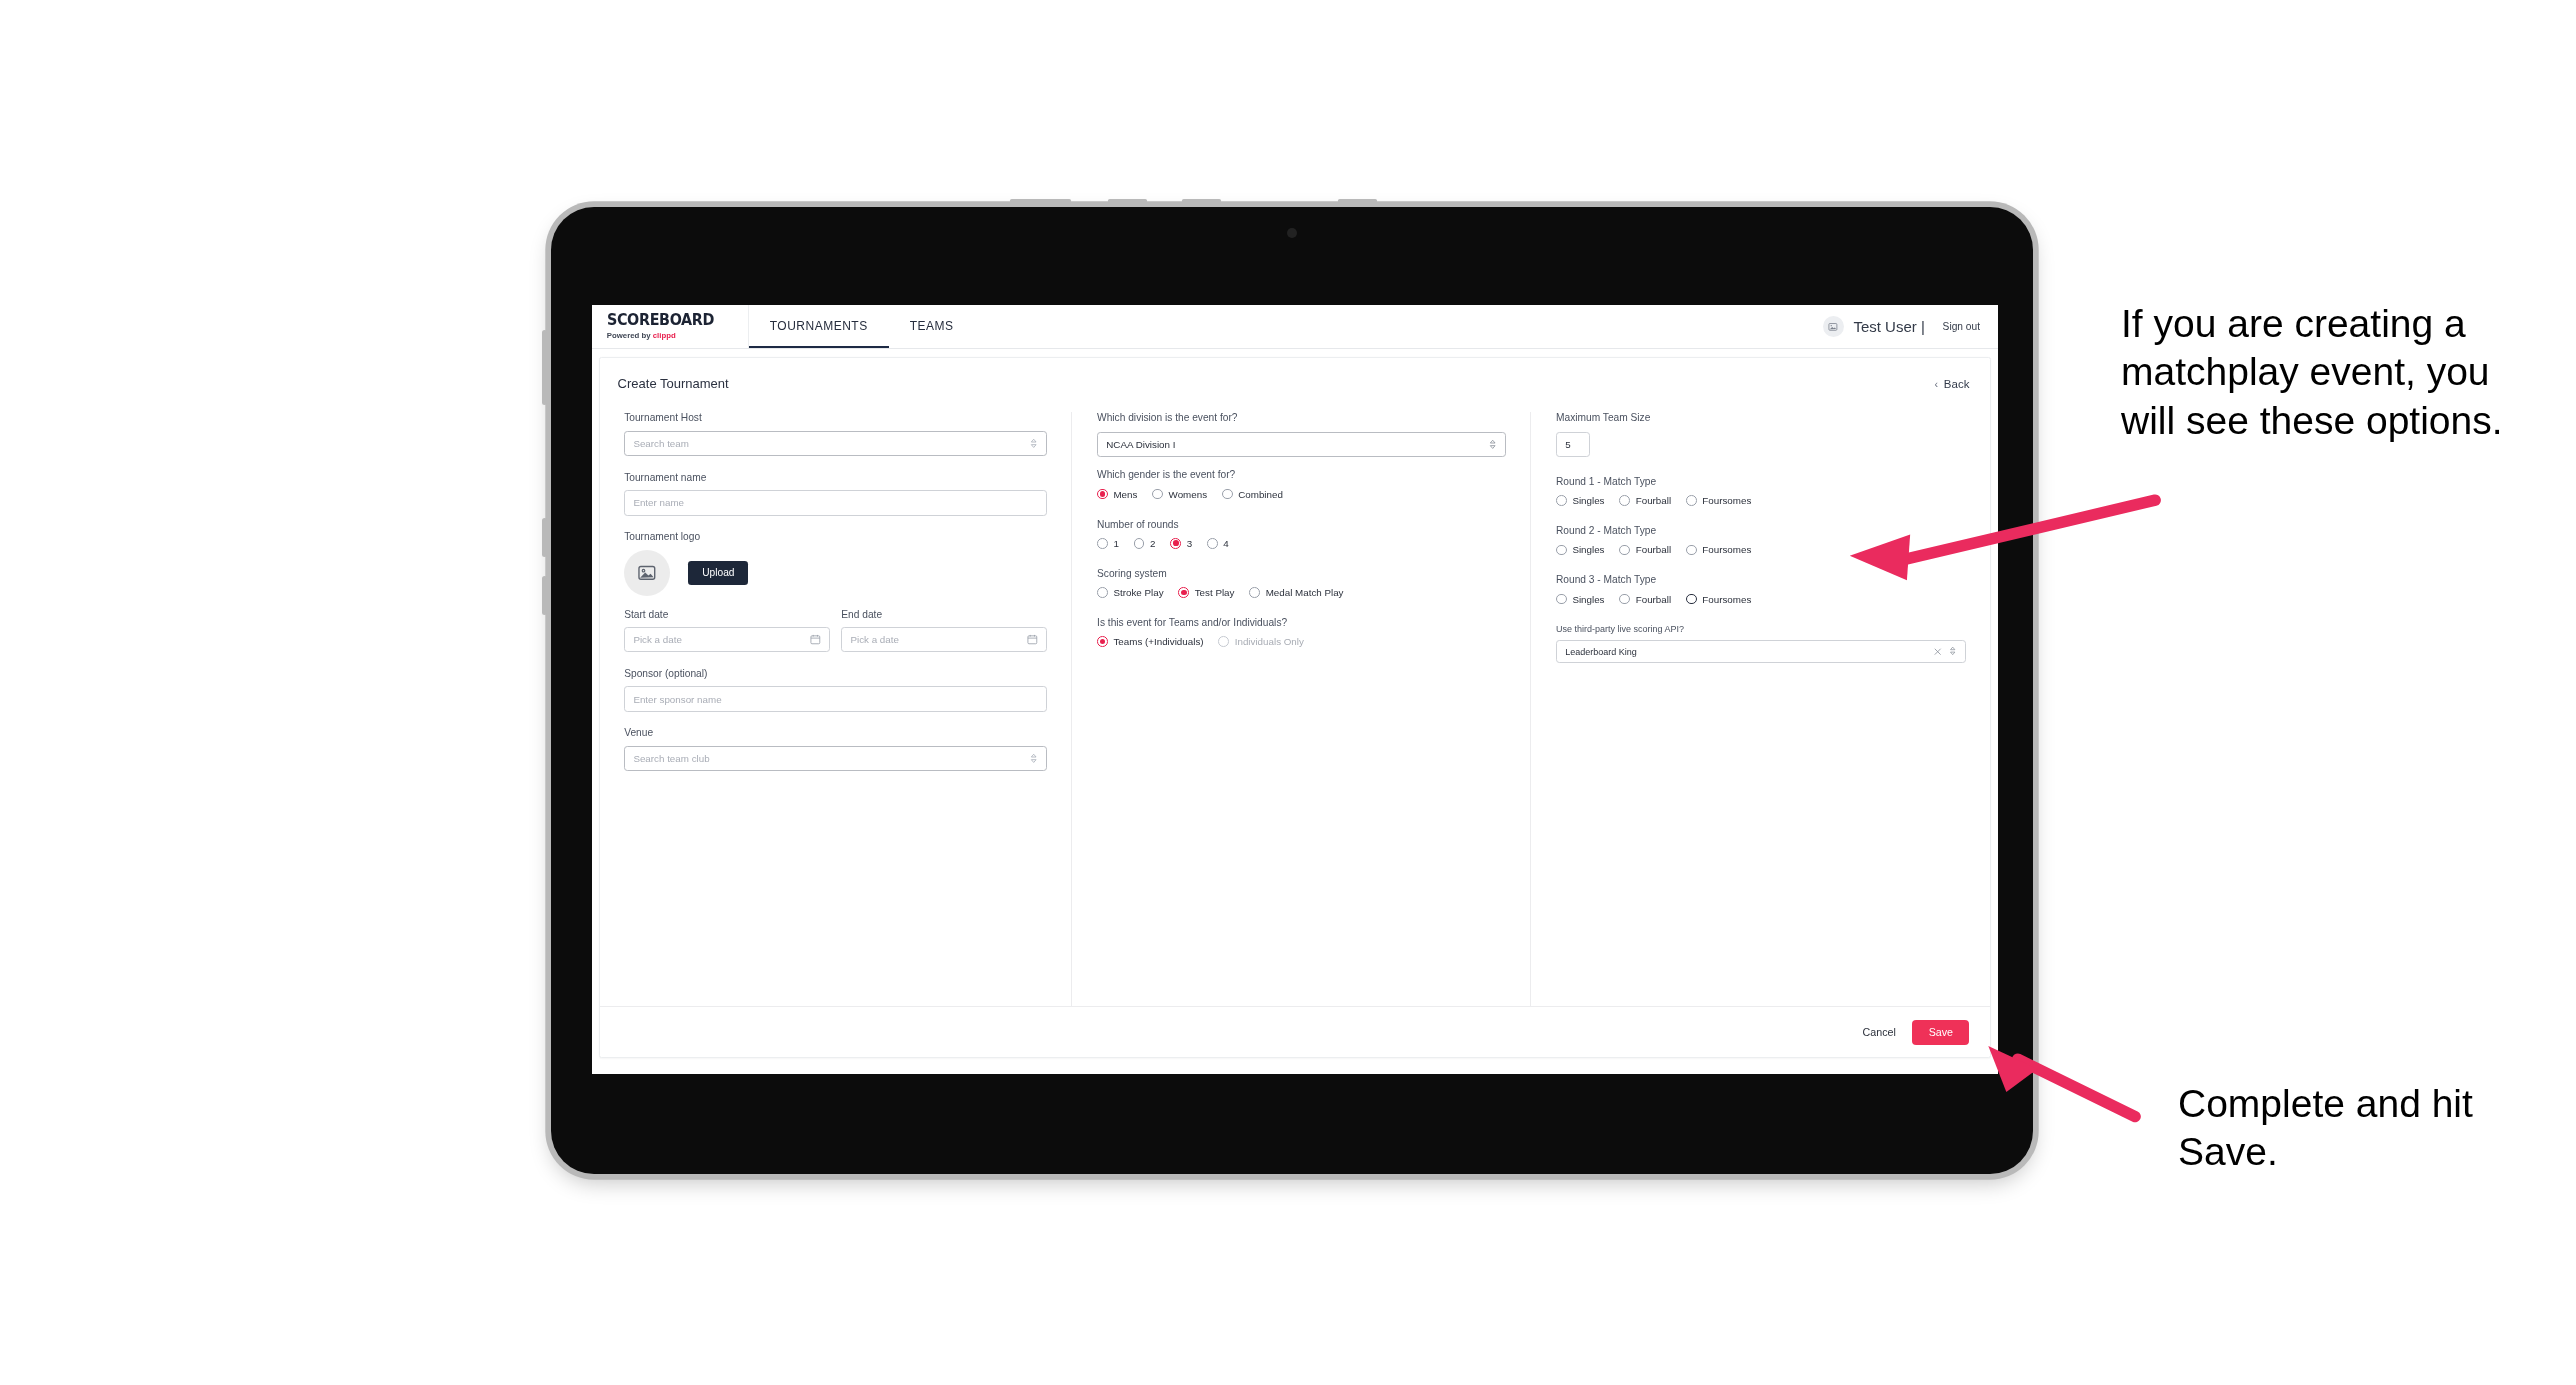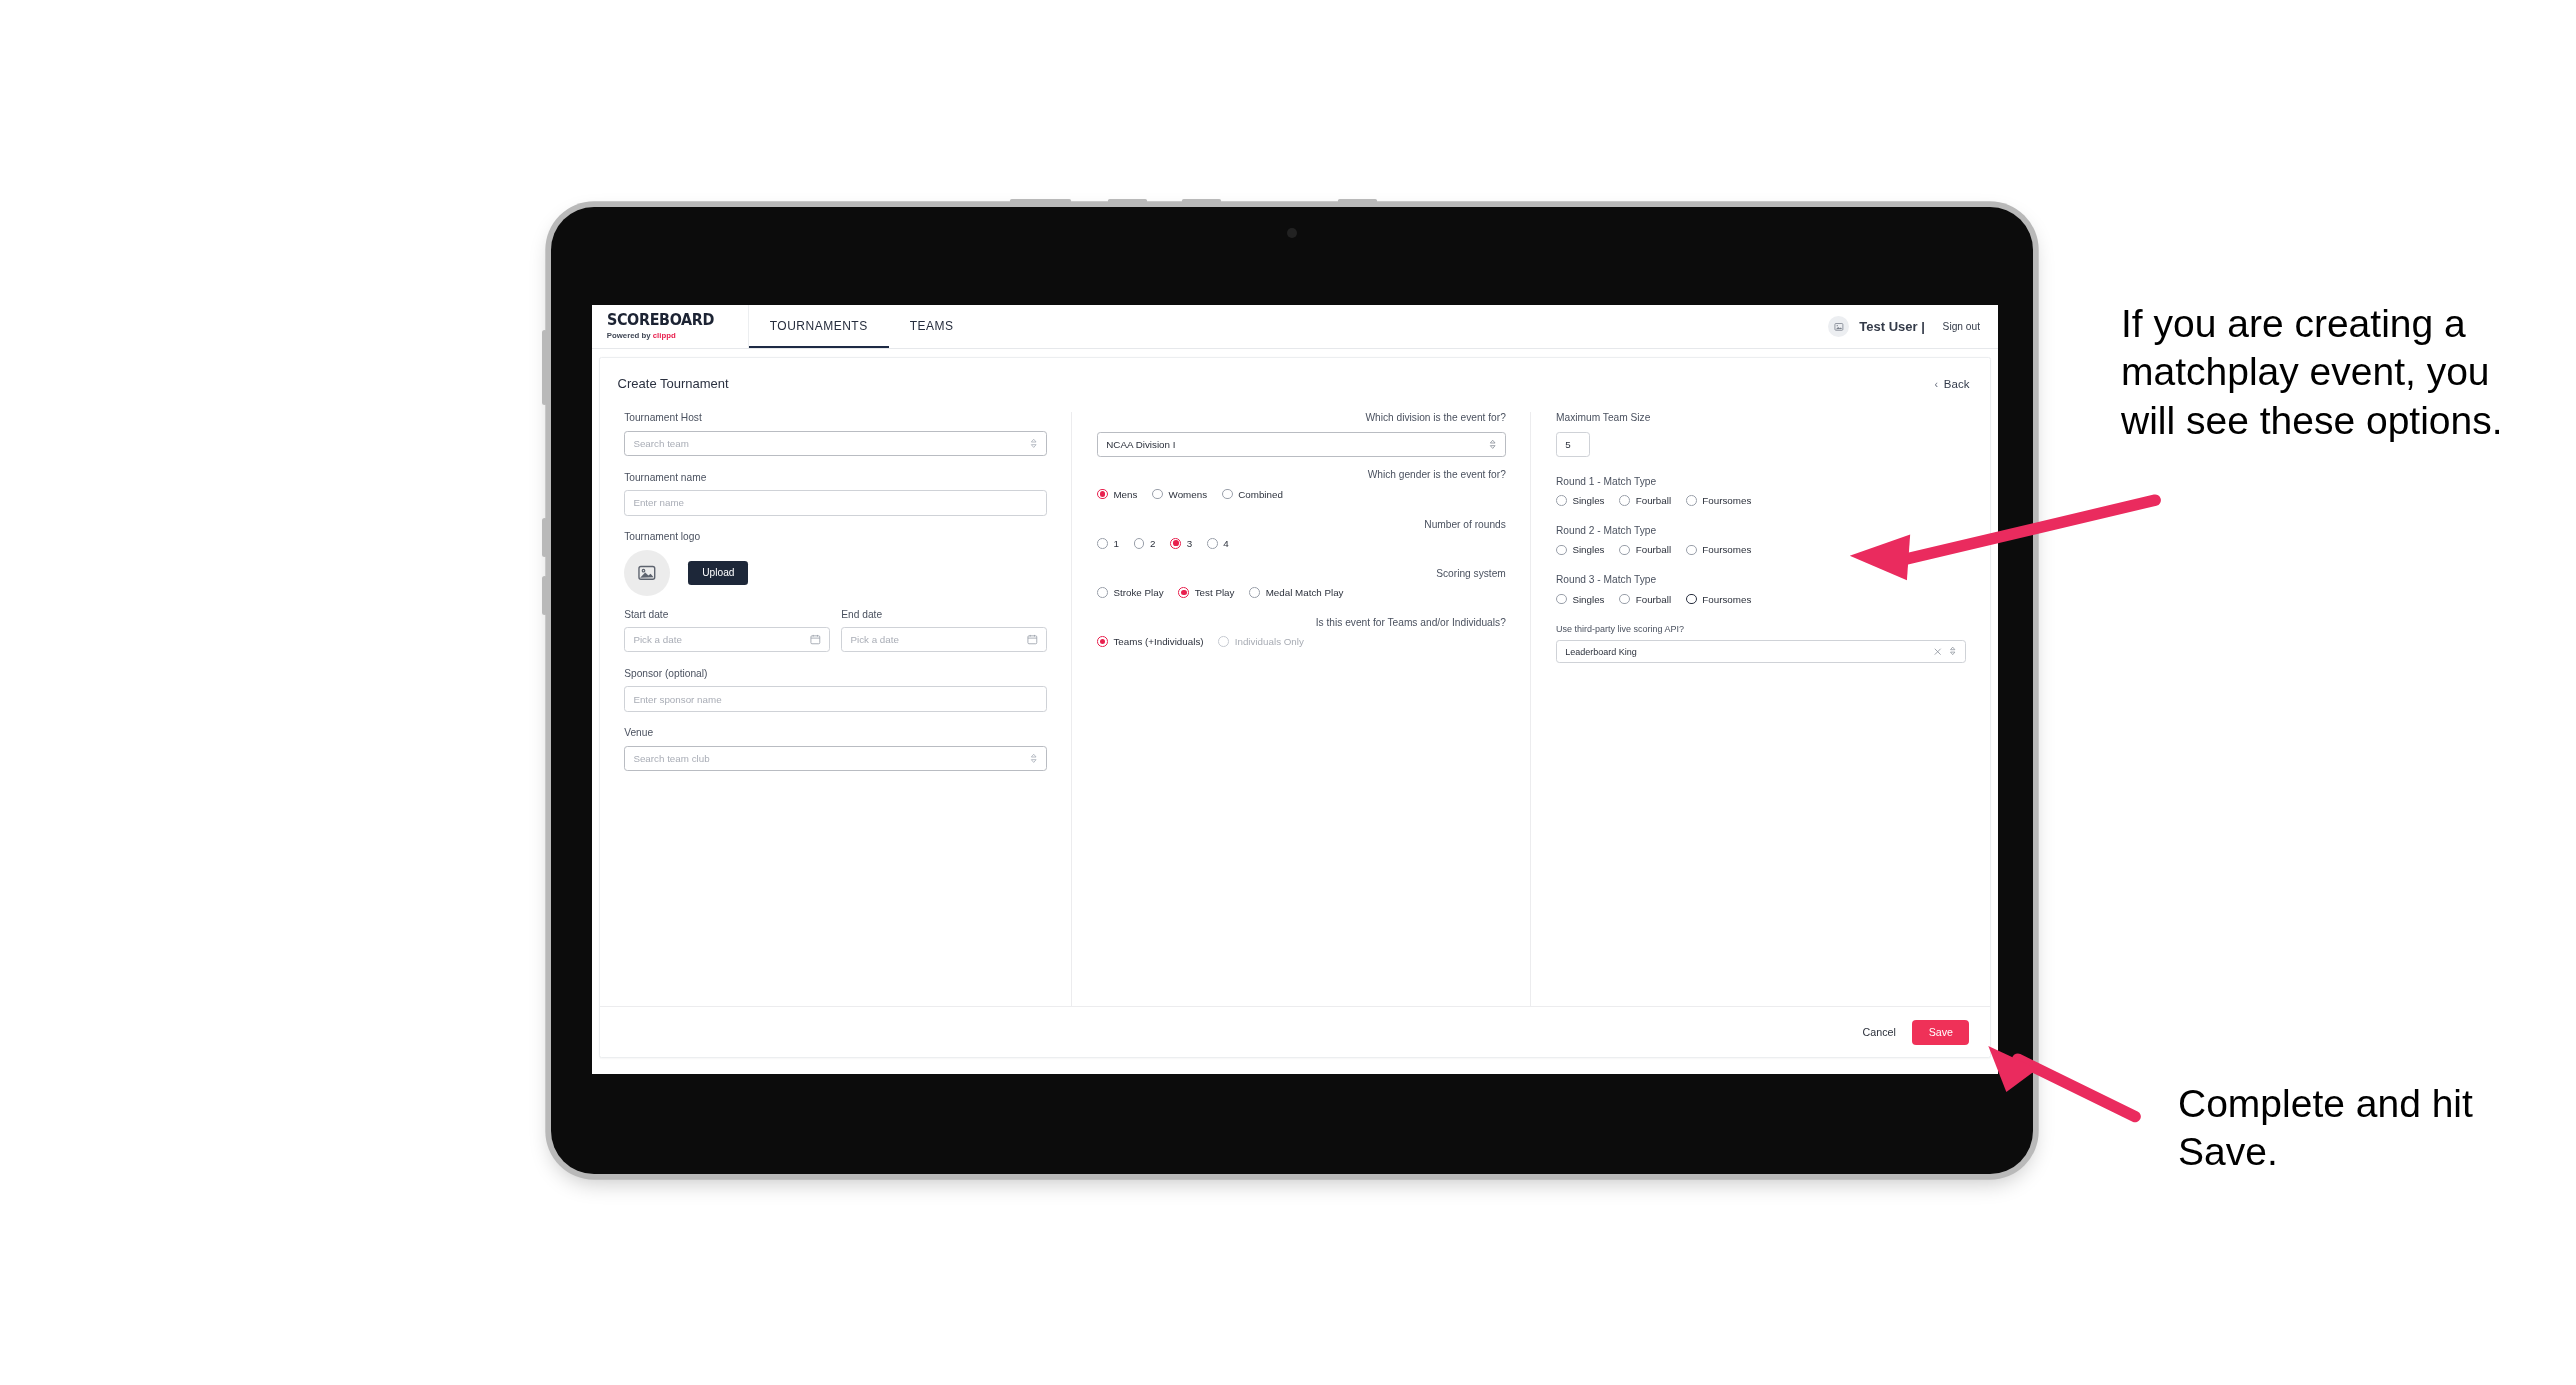--- a/index.html
+++ b/index.html
@@ -64,21 +64,21 @@
   }
   .nav-item.active { border-bottom-color:#1d2a44; }
 
   .appbar-right {
     margin-left:auto; display:flex; align-items:center; gap:9.8px; padding-right:18px;
   }
   .avatar {
     width:21px; height:21px; border-radius:50%; background:#eceef1;
     display:flex; align-items:center; justify-content:center;
   }
-  .user-text { font-size:13px; color:#333a48;font-weight:bold; }
+  .user-text { font-size:15px; color:#333a48; }
   .signout { font-size:10.2px; color:#333a48; cursor:pointer;padding-left:8px; }
 
   
   .card {
     margin: 8.2px 6.6px 6.6px 6.6px; height: 701px; background:#fff;
     border:0.8px solid #eceef0; border-radius:2.5px;
     display:flex; flex-direction:column;
     box-shadow:0 0.8px 1.6px rgba(0,0,0,.04);
   }
   .card-head {
@@ -87,21 +87,21 @@
   .card-title { font-size:13px; color:#2b3140; }
   .back-link {
     margin-left:auto; display:flex; align-items:center; gap:5.7px;
     font-size:11.5px; color:#333b4b; cursor:pointer;
   }
   .chev { font-size:10.7px; color:#6b7280; }
 
   .cols { display:flex; flex:1; padding: 11.5px 0 0 0; }
   .col { padding: 0 24.6px; }
   .col-1 { width:34%; border-right:0.8px solid #ececee; }
-  .col-2 { width:33%; border-right:0.8px solid #ececee;text-align:right; }
+  .col-2 { width:33%; border-right:0.8px solid #ececee; }
   .col-3 { width:33%; }
 
   .flabel { font-size:10.2px; color:#4a515f; margin-bottom:7.4px; }
   .qlabel { font-size:10.2px; color:#4a515f; margin-bottom:8.2px; }
   .field {
     height:25.4px; border:0.8px solid #b9bcc2; border-radius:3.3px;
     display:flex; align-items:center; padding:0 8.2px;
     font-size:9.8px; background:#fff; position:relative;
   }
   .field.thin { border-color:#cfd2d7; }

